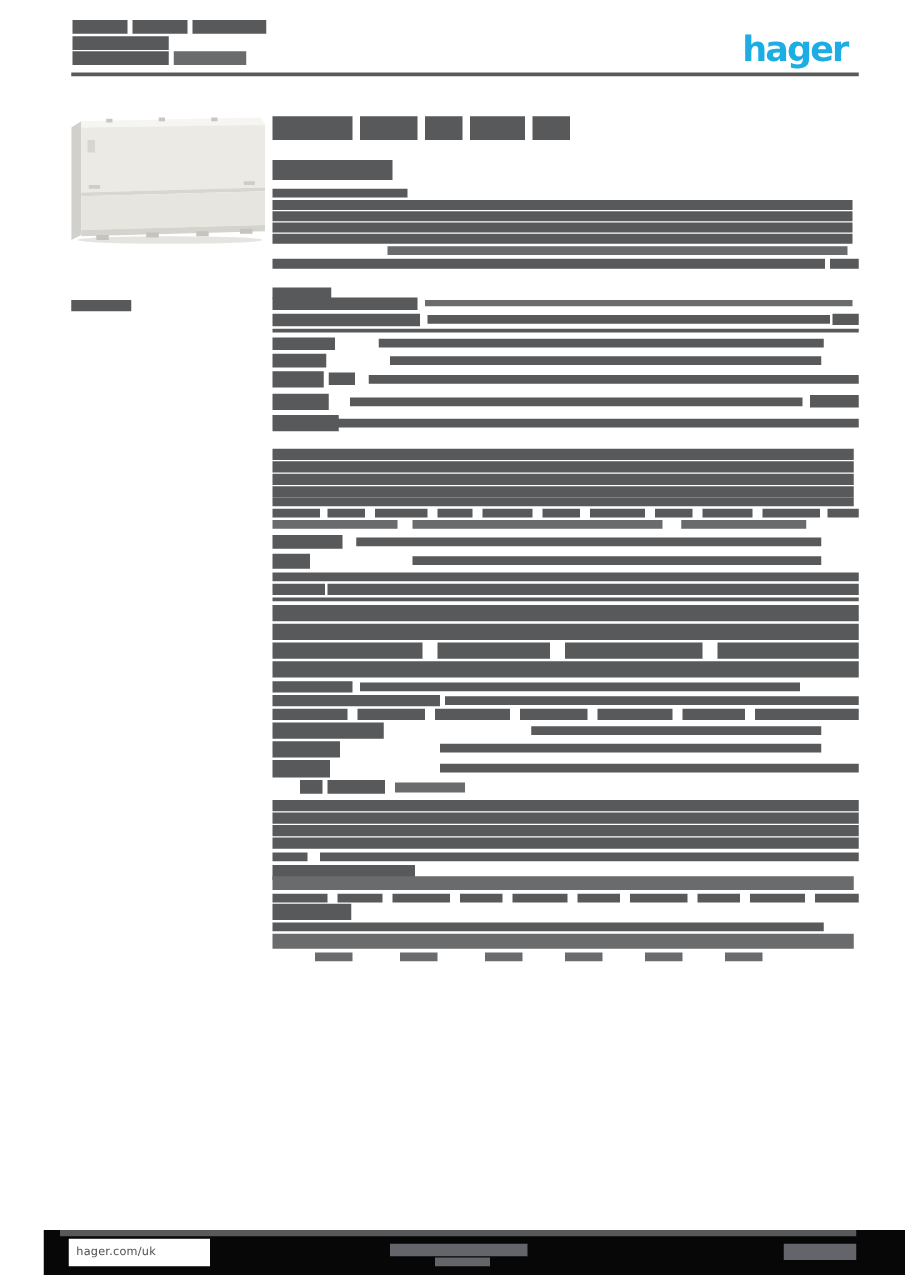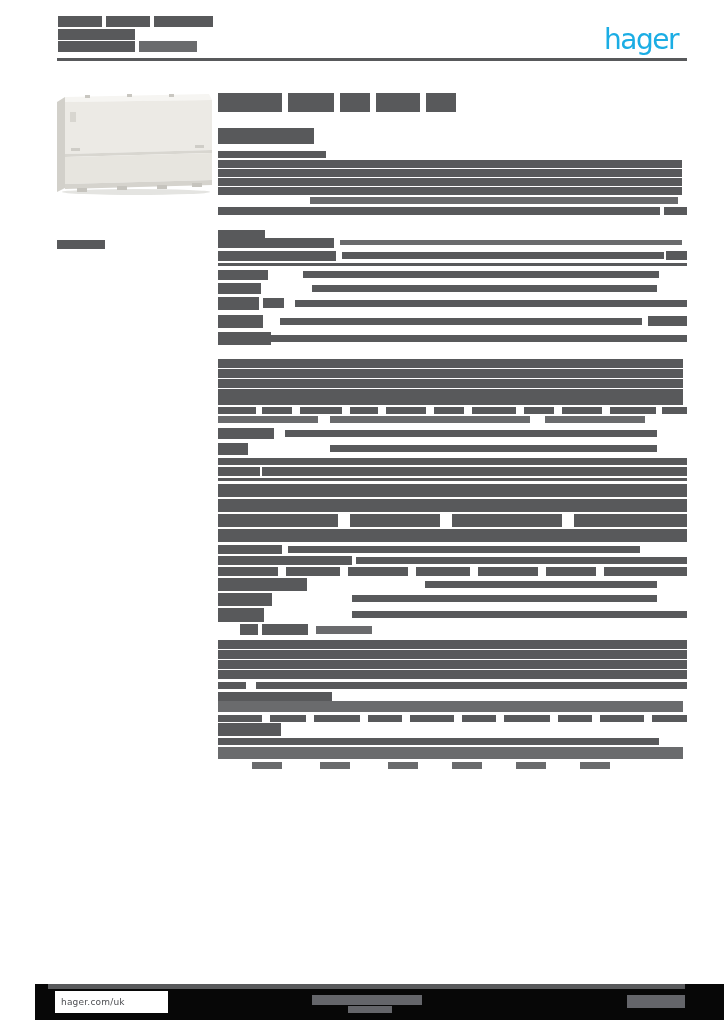--- a/index.html
+++ b/index.html
@@ -1,19 +1,19 @@
 <!DOCTYPE html>
 <html><head>
 <meta charset="utf-8">
 <style>
   html,body{margin:0;padding:0;background:#ffffff;}
   .page{position:relative;width:724px;height:1024px;background:#ffffff;overflow:hidden;
         font-family:"DejaVu Sans","Liberation Sans",sans-serif;}
   .blk{position:absolute;}
-  .logo{position:absolute;top:26px;right:46px;font-weight:400;font-size:28px;
+  .logo{position:absolute;top:26px;right:46px;font-weight:700;font-size:28px;
         letter-spacing:-1.5px;line-height:1;}
   .footer-bar{position:absolute;background:#070707;}
   .footer-rule{position:absolute;}
   .link-box{position:absolute;background:#ffffff;display:flex;align-items:center;}
   .link-text{font-size:9px;color:#4d4e52;padding-left:6px;letter-spacing:0.2px;text-align:center;}
   .pimg{position:absolute;}
 </style>
 </head>
 <body>
 

